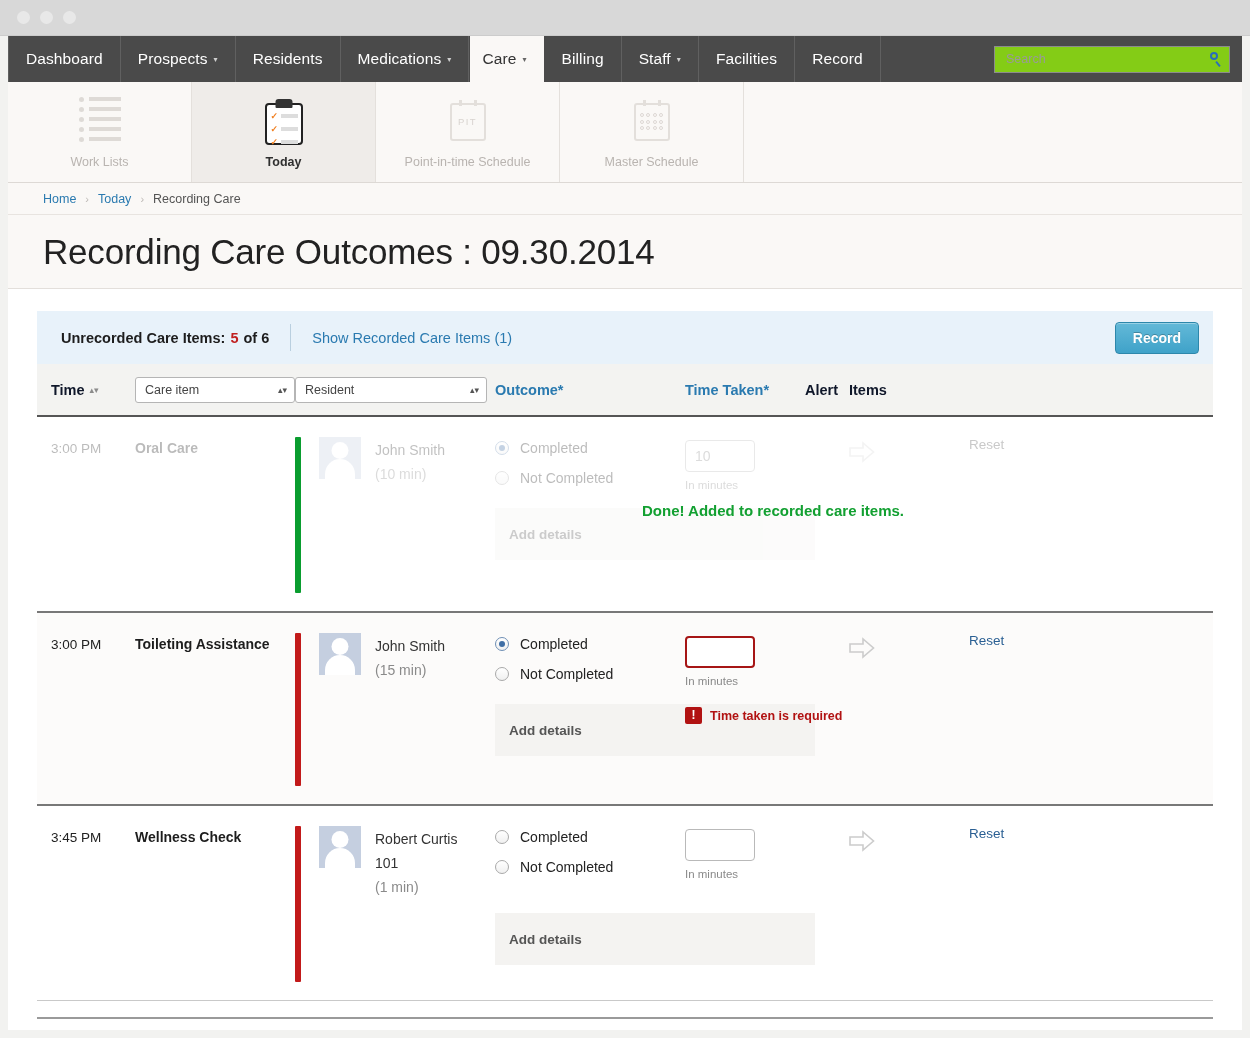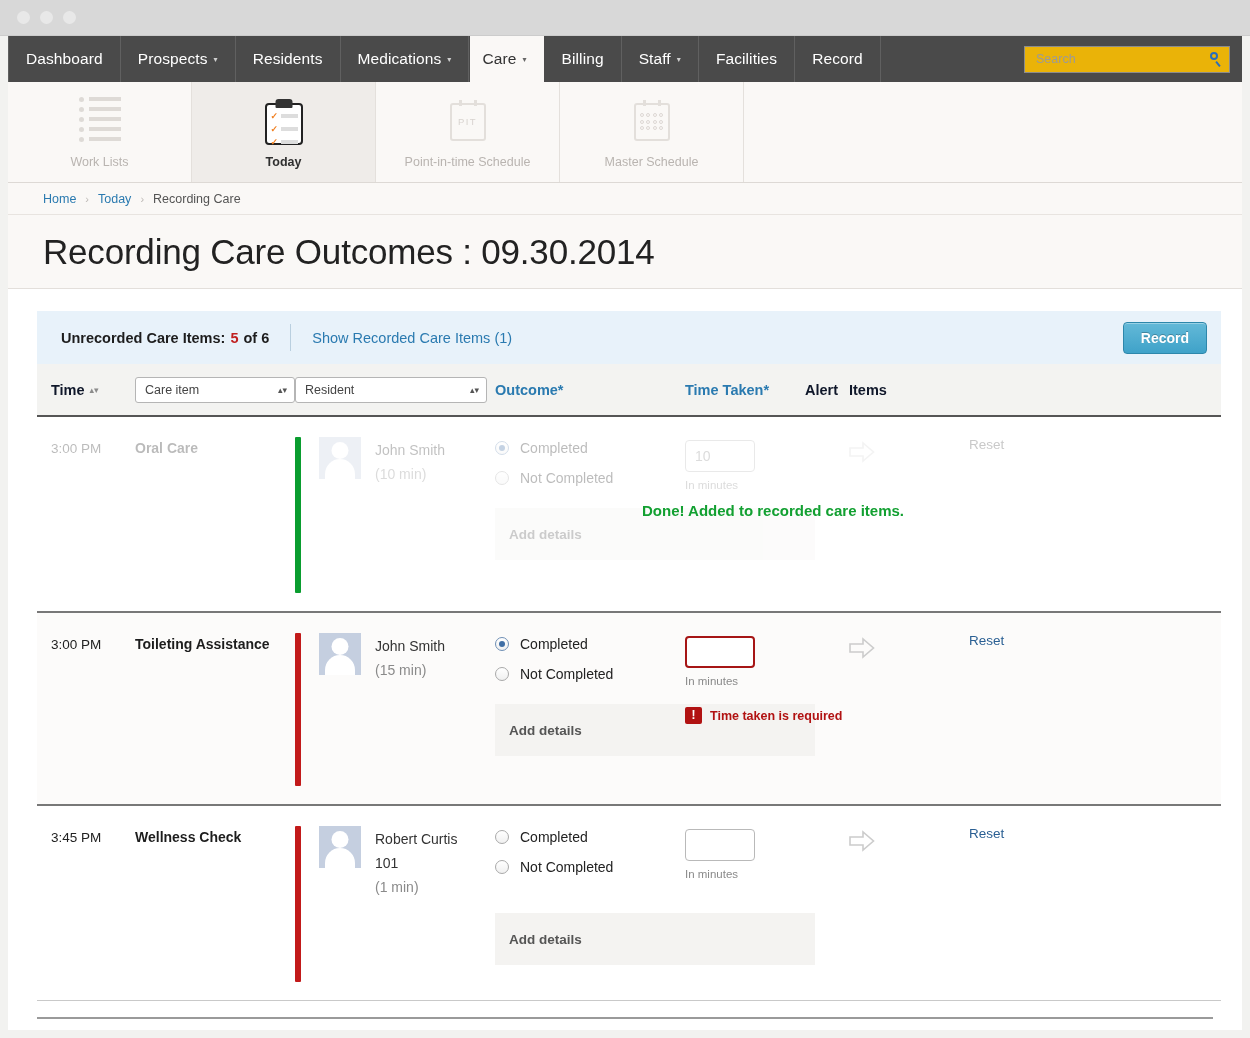--- a/index.html
+++ b/index.html
@@ -78,22 +78,22 @@
     transform: translateY(1px);
     color: #cfcfcf;
   }
   .nav-item.active .caret { color: #666; }
   .nav-spacer { flex: 1; }
   .searchwrap {
     display: flex; align-items: center;
     padding-right: 12px;
   }
   .searchbox {
-    width: 206px; height: 27px;
-    background: #eab308;
+    width: 236px; height: 27px;
+    background: #84cc16;
     border: 1px solid #8c8c8c;
     display: flex; align-items: center;
     padding: 0 4px 0 9px;
   }
   .searchbox input {
     flex: 1; border: 0; outline: 0;
     font-size: 12.5px;
     font-family: "Liberation Sans", sans-serif;
     color: #555;
     background: transparent;
@@ -216,21 +216,21 @@
   }
   .titlebar h1 {
     margin: 0;
     font-size: 35px;
     font-weight: normal;
     color: #222;
     letter-spacing: -.2px;
   }
 
   
-  .content { padding: 22px 21px 0 29px; background: #ffffff; }
+  .content { padding: 22px 29px 0 29px; background: #ffffff; }
 
   .infobar {
     background: #e8f2fa;
     height: 53px;
     display: flex; align-items: center;
     padding: 0 14px 0 24px;
     position: relative;
   }
   .infobar .lbl { font-size: 14.5px; font-weight: bold; color: #1d1d1d; }
   .infobar .red { color: #c02020; }

